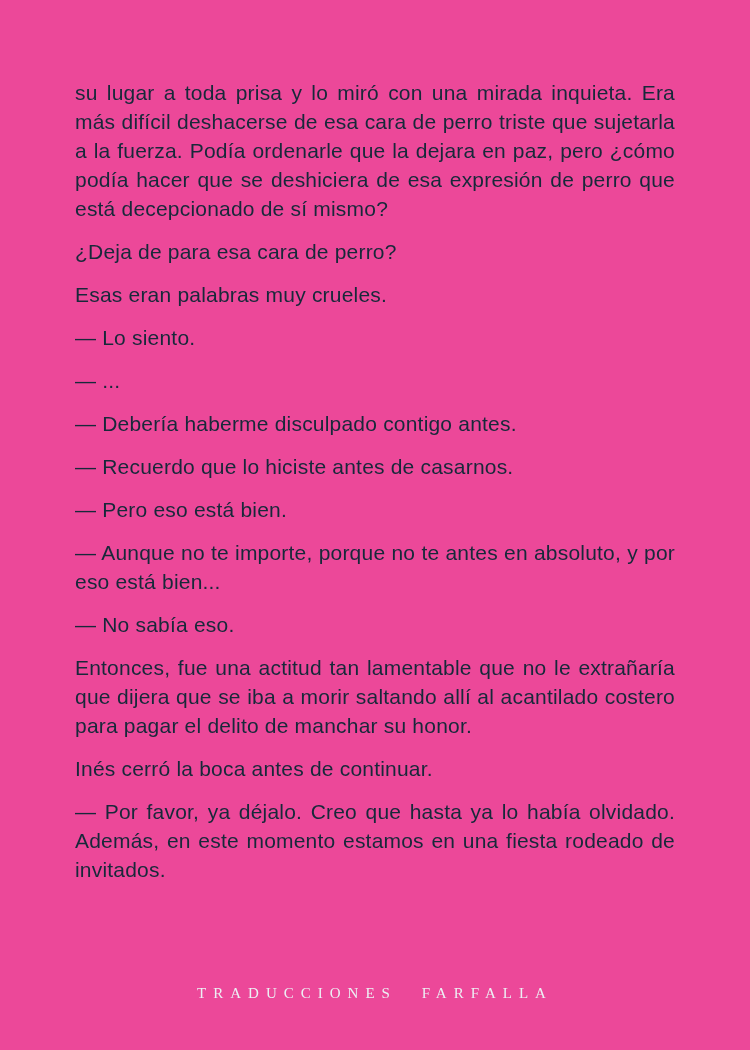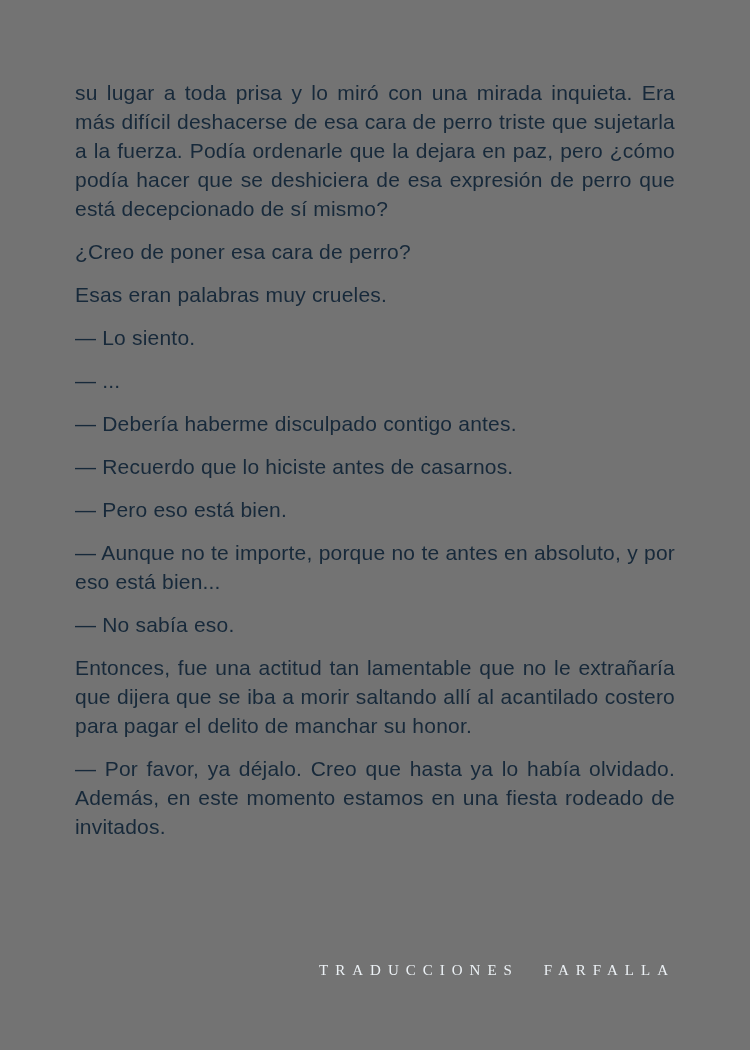--- a/index.html
+++ b/index.html
@@ -10,25 +10,24 @@
     width: 750px;
     height: 1050px;
     background: #8CA1B3;
     font-family: "Liberation Sans", sans-serif;
     overflow: hidden;
   }
   .page {
     box-sizing: border-box;
     width: 750px;
     height: 1050px;
-    background: #737373;
+    background: #ec4899;
     display: flex;
     flex-direction: column;
-    padding: 78px 75px 71px 75px;
-    align-items: flex-end;
+    padding: 78px 75px 48px 75px;
   }
   .text-block {
     flex: 1 1 auto;
   }
   .text-block p {
     margin: 0 0 14px 0;
     color: #17293A;
     font-size: 21px;
     line-height: 29px;
     letter-spacing: 0.2px;
@@ -48,26 +47,27 @@
     word-spacing: 14px;
     padding-top: 10px;
   }
 </style>
 </head>
 <body>
 
 <div class="page">
   <div class="text-block">
     <p>su lugar a toda prisa y lo miró con una mirada inquieta. Era más difícil deshacerse de esa cara de perro triste que sujetarla a la fuerza. Podía ordenarle que la dejara en paz, pero ¿cómo podía hacer que se deshiciera de esa expresión de perro que está decepcionado de sí mismo?</p>
-    <p>¿Creo de poner esa cara de perro?</p>
+    <p>¿Deja de para esa cara de perro?</p>
     <p>Esas eran palabras muy crueles.</p>
     <p>— Lo siento.</p>
     <p>— ...</p>
     <p>— Debería haberme disculpado contigo antes.</p>
     <p>— Recuerdo que lo hiciste antes de casarnos.</p>
     <p>— Pero eso está bien.</p>
     <p>— Aunque no te importe, porque no te antes en absoluto, y por eso está bien...</p>
     <p>— No sabía eso.</p>
     <p>Entonces, fue una actitud tan lamentable que no le extrañaría que dijera que se iba a morir saltando allí al acantilado costero para pagar el delito de manchar su honor.</p>
+    <p>Inés cerró la boca antes de continuar.</p>
     <p>— Por favor, ya déjalo. Creo que hasta ya lo había olvidado. Además, en este momento estamos en una fiesta rodeado de invitados.</p>
   </div>
   <div class="footer">TRADUCCIONES FARFALLA</div>
 </div>
 
 </body></html>

